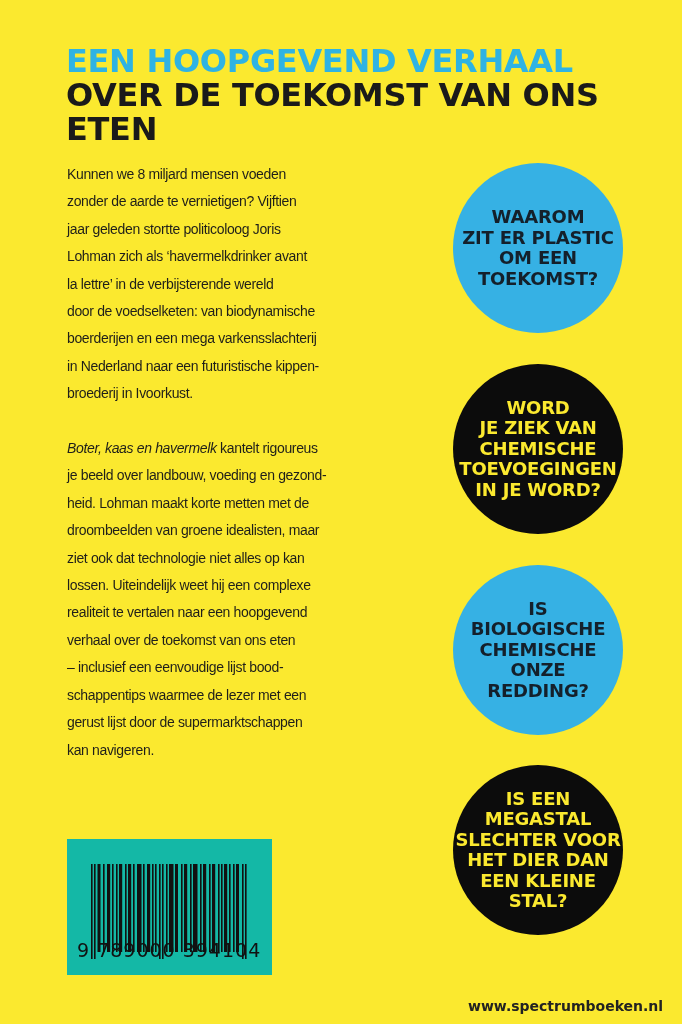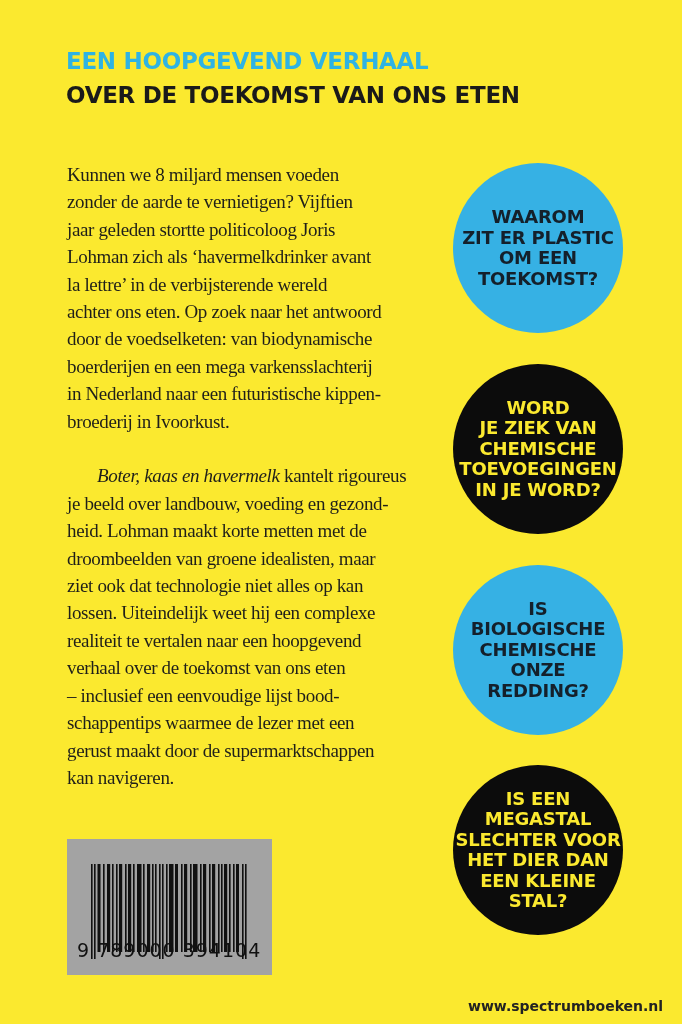--- a/index.html
+++ b/index.html
@@ -6,55 +6,55 @@
     body {
       width: 682px; height: 1024px; overflow: hidden;
       background: #fbe92f;
       font-family: "DejaVu Sans", sans-serif;
       position: relative;
     }
     .headline {
       position: absolute; left: 66px; top: 44px;
       font-family: "DejaVu Sans", sans-serif;
       font-weight: bold;
-      font-size: 23px;
+      font-size: 32px;
       line-height: 34px;
       letter-spacing: -0.3px;
     }
     .headline .l1 { color: #2fb3e3; display: block; }
     .headline .l2 { color: #1a1a1a; display: block; }
     .blurb {
       position: absolute; left: 67px; top: 161px; width: 370px;
-      font-family: Liberation Serif, serif;
-      font-size: 19px;
+      font-family: Liberation Sans, sans-serif;
+      font-size: 14px;
       line-height: 27.4px;
       color: #1f1f1a;
       letter-spacing: -0.35px;
     }
     .blurb p { margin: 0; }
     .blurb p + p { margin-top: 27.4px; }
     .blurb .line { display: block; white-space: nowrap; }
-    .blurb em { font-style: italic; margin-left: 30px; }
+    .blurb em { font-style: italic; }
     .circle {
       position: absolute; left: 453px; width: 170px; height: 170px;
       border-radius: 50%;
       display: flex; align-items: center; justify-content: center;
       text-align: center;
       font-family: "DejaVu Sans", sans-serif;
       font-weight: bold;
       font-size: 18px;
       line-height: 20.5px;
       letter-spacing: -0.2px;
     }
     .circle.blue { background: #36b1e4; color: #14202b; }
     .circle.black { background: #0c0c0c; color: #fbe92f; }
     .circle .q .ln { display: block; white-space: nowrap; }
     .barcode {
       position: absolute; left: 67px; top: 839px; width: 205px; height: 136px;
-      background: #a3a3a3;
+      background: #14b8a6;
     }
     .barcode svg { position: absolute; left: 0; top: 0; }
     .isbn {
       position: absolute; left: 10px; top: 100px;
       font-family: "DejaVu Sans", sans-serif;
       font-size: 19px; color: #111; letter-spacing: 1px;
       background: transparent;
     }
     .website {
       position: absolute; left: 468px; top: 998px;
@@ -71,38 +71,37 @@
   <span class="l2">OVER DE TOEKOMST VAN ONS ETEN</span>
 </div>
 
 <div class="blurb">
   <p>
     <span class="line">Kunnen we 8 miljard mensen voeden</span>
     <span class="line">zonder de aarde te vernietigen? Vijftien</span>
     <span class="line">jaar geleden stortte politicoloog Joris</span>
     <span class="line">Lohman zich als ‘havermelkdrinker avant</span>
     <span class="line">la lettre’ in de verbijsterende wereld</span>
-    <span class="line">achter ons eten. Op zoek naar het antwoord</span>
     <span class="line">door de voedselketen: van biodynamische</span>
     <span class="line">boerderijen en een mega varkensslachterij</span>
     <span class="line">in Nederland naar een futuristische kippen-</span>
     <span class="line">broederij in Ivoorkust.</span>
   </p>
   <p>
     <span class="line"><em>Boter, kaas en havermelk</em><span> kantelt rigoureus</span></span>
     <span class="line">je beeld over landbouw, voeding en gezond-</span>
     <span class="line">heid. Lohman maakt korte metten met de</span>
     <span class="line">droombeelden van groene idealisten, maar</span>
     <span class="line">ziet ook dat technologie niet alles op kan</span>
     <span class="line">lossen. Uiteindelijk weet hij een complexe</span>
     <span class="line">realiteit te vertalen naar een hoopgevend</span>
     <span class="line">verhaal over de toekomst van ons eten</span>
     <span class="line">– inclusief een eenvoudige lijst bood-</span>
     <span class="line">schappentips waarmee de lezer met een</span>
-    <span class="line">gerust maakt door de supermarktschappen</span>
+    <span class="line">gerust lijst door de supermarktschappen</span>
     <span class="line">kan navigeren.</span>
   </p>
 </div>
 
 <div class="circle blue" style="top:163px">
   <div class="q">
     <span class="ln">WAAROM</span>
     <span class="ln">ZIT ER PLASTIC</span>
     <span class="ln">OM EEN</span>
     <span class="ln">TOEKOMST?</span>

